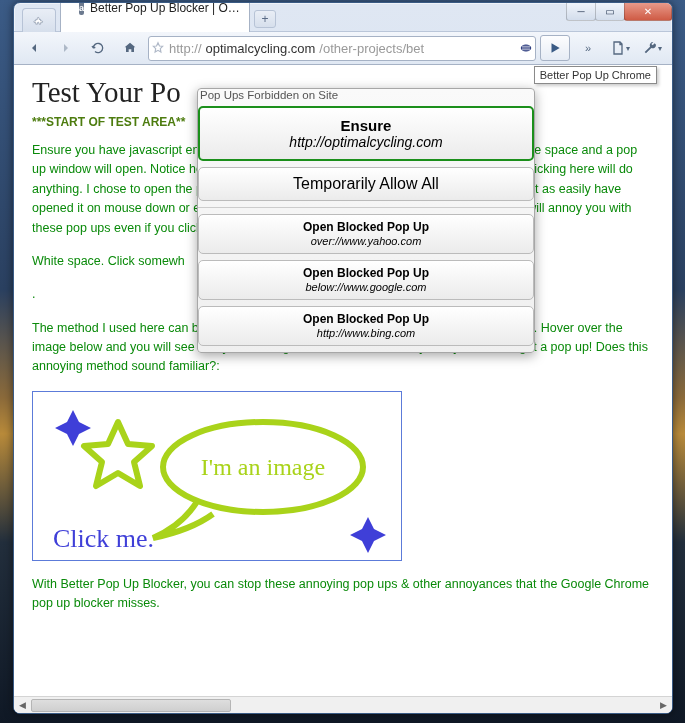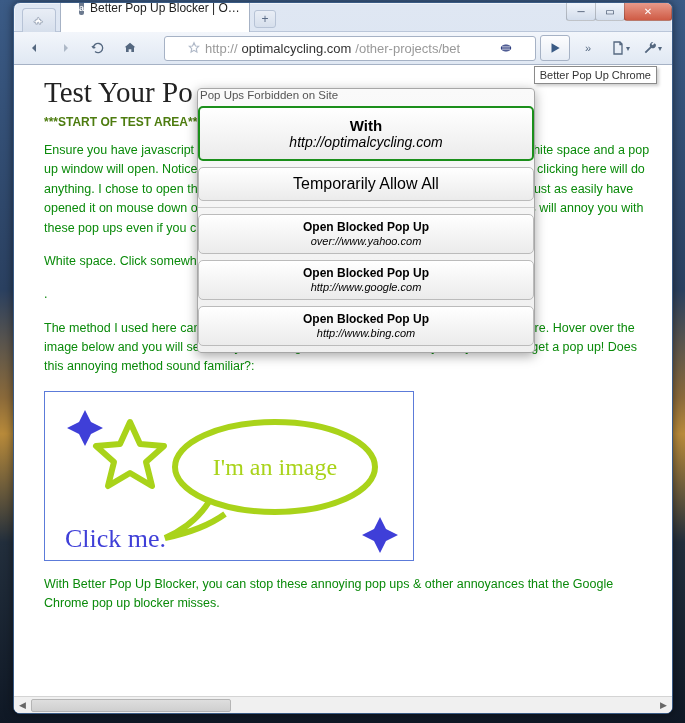--- a/index.html
+++ b/index.html
@@ -140,27 +140,26 @@
   .tbtn.disabled { opacity: .4; cursor: default; }
   .tbtn svg { width: 16px; height: 16px; }
   .omnibox {
     flex: 1;
     height: 25px;
     background: #fff;
     border: 1px solid #a6b2c5;
     border-radius: 3px;
     display: flex;
     align-items: center;
-    padding: 0 22px;
+    padding: 0 2px;
     gap: 4px;
     font-size: 13px;
     color: #999;
     white-space: nowrap;
     overflow: hidden;
-    margin-left: 16px;
   }
   .omnibox .host { color: #333; }
   .omni-right { margin-left: auto; display: flex; gap: 2px; align-items: center; }
   .zebra-icn {
     width: 14px; height: 14px;
   }
   .ext-btn {
     width: 30px; height: 26px;
     display: flex; align-items: center; justify-content: center;
     border: 1px solid #a6b2c5;
@@ -169,21 +168,20 @@
     position: relative;
   }
   .chevron-more { font-size: 11px; color: #556880; }
   
   .content-wrap {
     flex: 1;
     background: #fff;
     border-top: 1px solid #fff;
     position: relative;
     overflow: hidden;
-    padding-left: 12px;
   }
   .page {
     padding: 10px 18px 24px 18px;
     color: #222;
     height: 100%;
     overflow: hidden;
   }
   .page h1 {
     font-family: Georgia, serif;
     font-size: 29px;
@@ -410,34 +408,34 @@
       <div class="arrow">◀</div>
       <div class="thumb"></div>
       <div class="arrow right">▶</div>
     </div>
   </div>
 </div>
 
 <div class="popup">
   <div class="popup-title">Pop Ups Forbidden on Site</div>
   <div class="pbtn allow">
-    <strong>With</strong>
+    <strong>Ensure</strong>
     <em>http://optimalcycling.com</em>
   </div>
   <div class="pbtn temp">
     <strong>Temporarily Allow All</strong>
   </div>
   <div class="sep"></div>
   <div class="pbtn small">
     <strong>Open Blocked Pop Up</strong>
     <em>over://www.yahoo.com</em>
   </div>
   <div class="pbtn small">
     <strong>Open Blocked Pop Up</strong>
-    <em>http://www.google.com</em>
+    <em>below://www.google.com</em>
   </div>
   <div class="pbtn small">
     <strong>Open Blocked Pop Up</strong>
     <em>http://www.bing.com</em>
   </div>
 </div>
 
 <div class="tooltip">Better Pop Up Chrome</div>
 
 </body></html>

